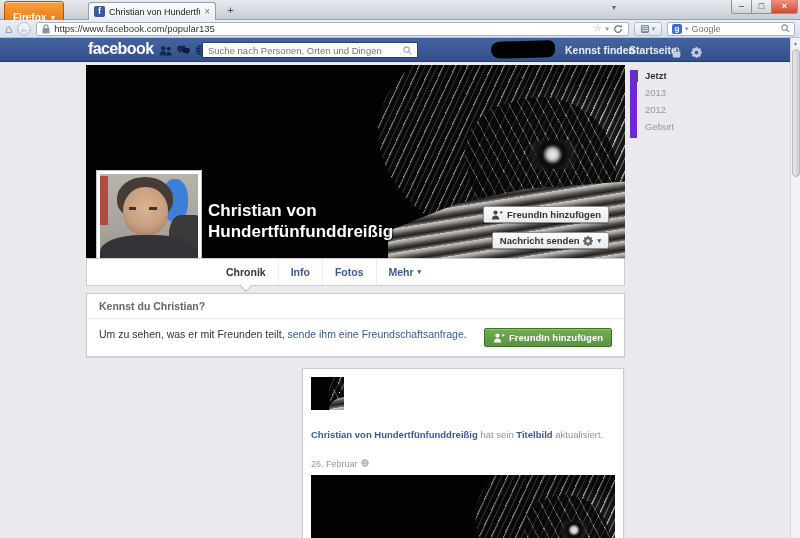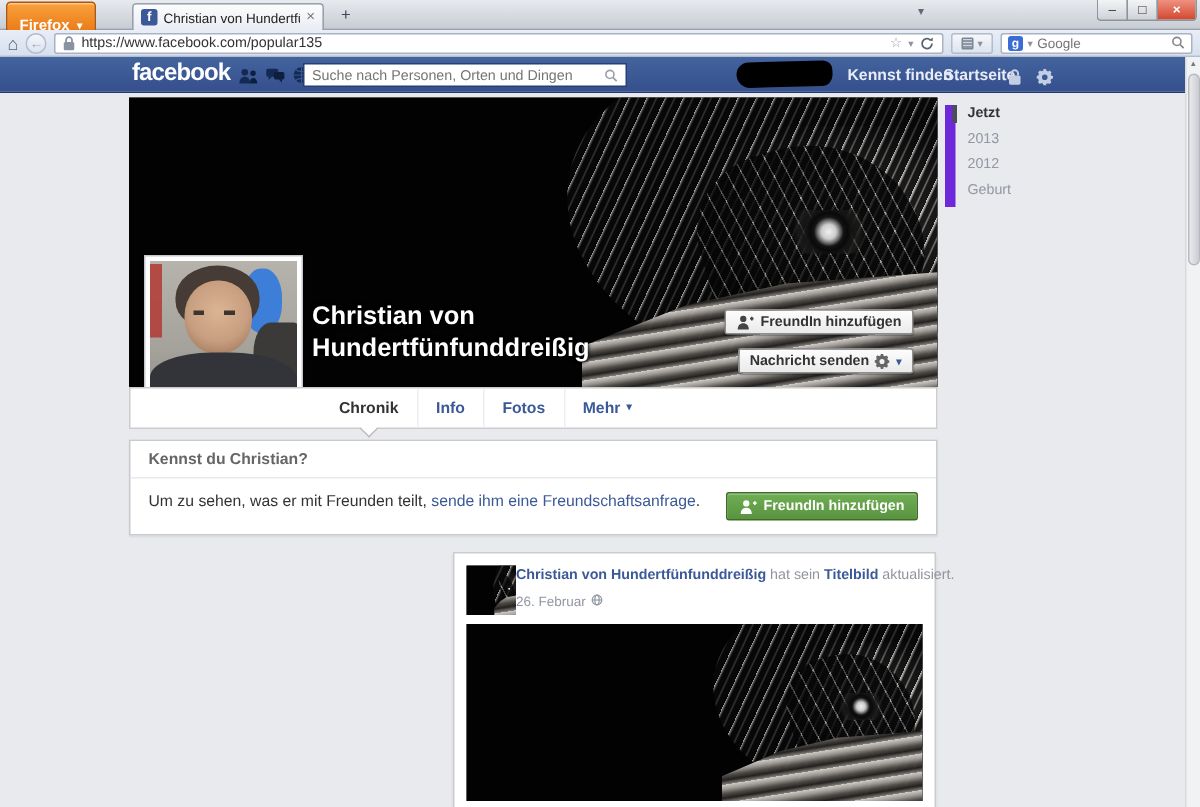--- a/index.html
+++ b/index.html
@@ -147,25 +147,25 @@
   .know-text{flex:1;font-size:10.5px;color:#333;}
   .know-text .lnk{color:#3b5998;cursor:pointer;}
   .btn-green{display:flex;align-items:center;gap:4px;flex:none;
     background:linear-gradient(#6fae53,#5a9341);border:1px solid #3b6e22;border-radius:2px;
     color:#fff;font-size:9.5px;font-weight:bold;padding:3px 8px;
     box-shadow:inset 0 1px rgba(255,255,255,.25);cursor:pointer;}
 
   
   .post{position:absolute;left:302px;top:306px;width:322px;height:178px;background:#fff;
     border:1px solid #ccc;box-shadow:0 1px 2px rgba(0,0,0,.1);padding:8px;}
-  .post-head{display:flex;gap:0;}
+  .post-head{display:flex;gap:18px;flex-direction:column;}
   .post-avatar{width:33px;height:33px;flex:none;position:relative;overflow:hidden;background:#000;cursor:pointer;}
   .post-headtext{font-size:9.5px;color:#90949c;line-height:13px;white-space:nowrap;overflow:hidden;}
   .post-headtext .author,.post-headtext .obj-link{color:#3b5998;font-weight:bold;cursor:pointer;}
-  .post-date{font-size:9px;color:#9197a3;margin-top:6px;display:flex;align-items:flex-start;gap:3px;cursor:pointer;}
+  .post-date{font-size:9px;color:#9197a3;margin-top:18px;display:flex;align-items:flex-start;gap:3px;cursor:pointer;}
   .post-img{margin-top:6px;width:304px;height:118px;position:relative;overflow:hidden;background:#000;cursor:pointer;}
 </style>
 </head>
 <body>
 
 <div class="window">
 
   <div class="titlebar">
     <div class="ff-btn">
       <span>Firefox</span>

